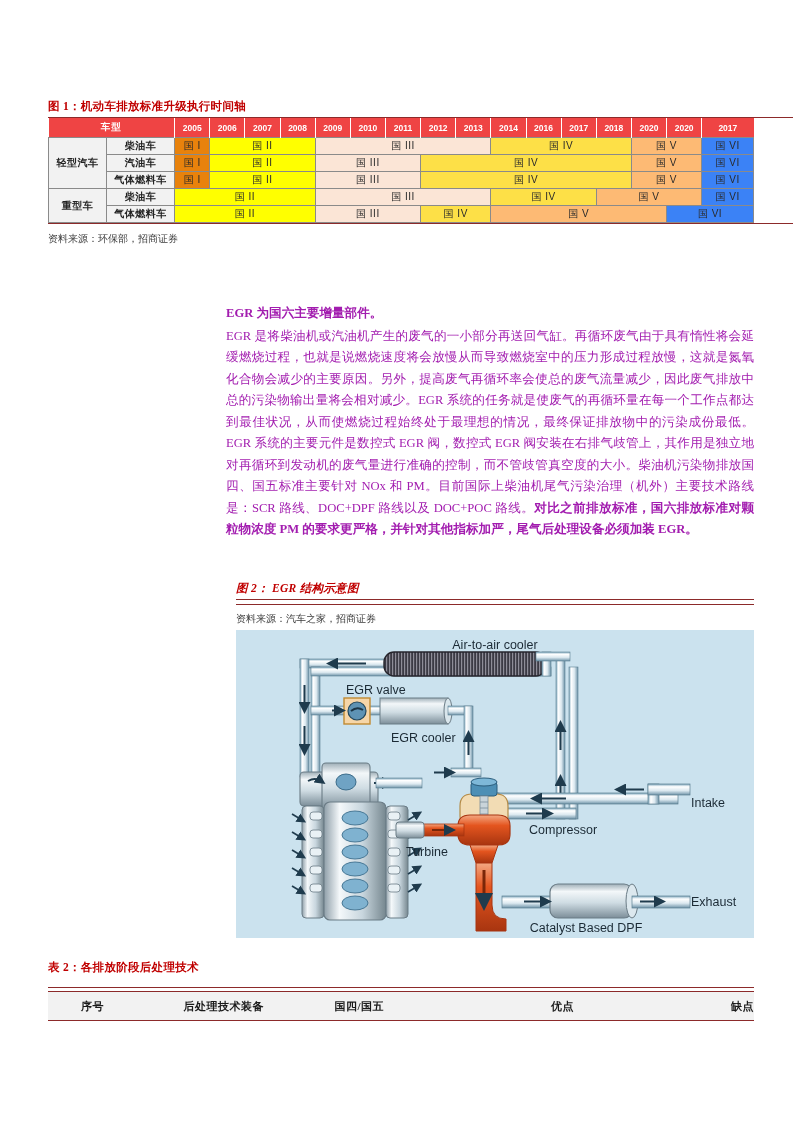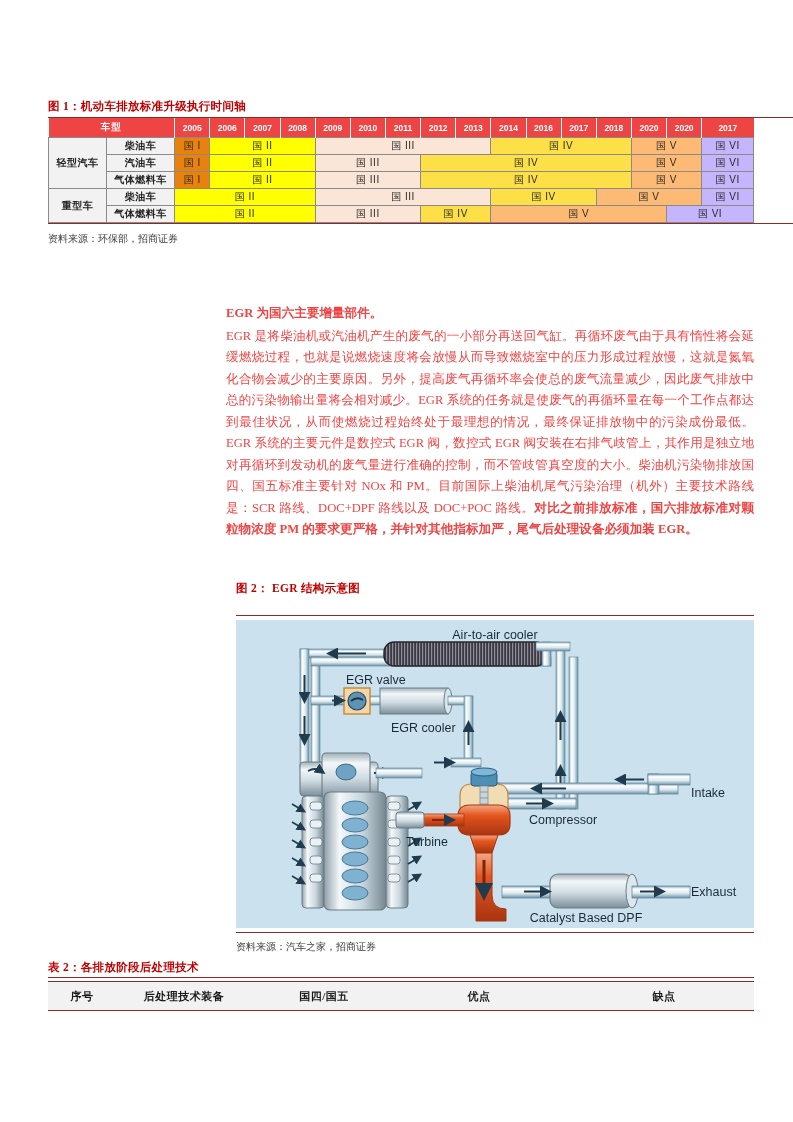--- a/index.html
+++ b/index.html
@@ -97,32 +97,32 @@
     font-size: 8px;
     font-family: "Liberation Sans", sans-serif;
     border: 1px solid #8a8a8a;
     letter-spacing: 0.5px;
   }
   .std-1 { background: #E8820C; }
   .std-2 { background: #FFFF00; }
   .std-3 { background: #FBE5D6; }
   .std-4 { background: #fde047; }
   .std-5 { background: #fdba74; }
-  .std-6 { background: #c4b5fd; }
+  .std-6 { background: #3b82f6; }
 
   
   #body-text {
     position: absolute;
     left: 226px;
     top: 303px;
     width: 528px;
     font-family: "Liberation Serif", "DejaVu Serif", serif;
     font-size: 12.6px;
     line-height: 21.5px;
-    color: #ef4444;
+    color: #a21caf;
     text-align: justify;
   }
   #body-text .lead {
     font-weight: bold;
     display: block;
     margin-bottom: 1px;
   }
   #body-text .tail {
     font-weight: bold;
   }
@@ -163,21 +163,21 @@
     margin-top: 3px;
   }
   .t2-table thead th {
     background: #F2F2F2;
     border-top: 1.2px solid #8C2A2A;
     border-bottom: 1.2px solid #8C2A2A;
     color: #1a1a1a;
     font-weight: bold;
     font-size: 11px;
     font-family: Liberation Serif, serif;
-    text-align: center;
+    text-align: right;
     padding: 4px 0 4px 0;
     height: 20px;
     letter-spacing: 0.5px;
   }
 </style>
 </head>
 <body>
 
 <div class="page">
 
@@ -283,22 +283,26 @@
       <span class="source-note">资料来源：环保部，招商证券</span>
     </div>
   </div>
 
   <div id="body-text">
     <span class="lead">EGR 为国六主要增量部件。</span><span>EGR 是将柴油机或汽油机产生的废气的一小部分再送回气缸。再循环废气由于具有惰性将会延缓燃烧过程，也就是说燃烧速度将会放慢从而导致燃烧室中的压力形成过程放慢，这就是氮氧化合物会减少的主要原因。另外，提高废气再循环率会使总的废气流量减少，因此废气排放中总的污染物输出量将会相对减少。EGR 系统的任务就是使废气的再循环量在每一个工作点都达到最佳状况，从而使燃烧过程始终处于最理想的情况，最终保证排放物中的污染成份最低。EGR 系统的主要元件是数控式 EGR 阀，数控式 EGR 阀安装在右排气歧管上，其作用是独立地对再循环到发动机的废气量进行准确的控制，而不管歧管真空度的大小。柴油机污染物排放国四、国五标准主要针对 NOx 和 PM。目前国际上柴油机尾气污染治理（机外）主要技术路线是：SCR 路线、DOC+DPF 路线以及 DOC+POC 路线。</span><span class="tail">对比之前排放标准，国六排放标准对颗粒物浓度 PM 的要求更严格，并针对其他指标加严，尾气后处理设备必须加装 EGR。</span>
   </div>
 
   <div id="fig2-wrap">
 
-    <div class="caption-rule" style="padding-bottom:19px;">
+    <div class="caption-rule" style="padding-bottom:3px;font-style:italic;">
       <span class="fig-caption">图 2：  EGR 结构示意图</span>
+    </div>
+
+    <div id="fig2-source">
+      <span class="source-note">资料来源：汽车之家，招商证券</span>
     </div>
 
     <div id="egr-figure">
       <svg width="518" height="308" viewBox="0 0 518 308" xmlns="http://www.w3.org/2000/svg">
         <defs>
           <linearGradient id="pipeH" x1="0" y1="0" x2="0" y2="1">
             <stop offset="0%" stop-color="#7FA8BE"></stop>
             <stop offset="25%" stop-color="#FFFFFF"></stop>
             <stop offset="60%" stop-color="#DCE9F0"></stop>
             <stop offset="100%" stop-color="#6E93A8"></stop>
@@ -457,28 +461,24 @@
         <text x="455" y="276" font-family="Liberation Sans, sans-serif" font-size="12.5" fill="#1b2a35">Exhaust</text>
         <text x="350" y="302" text-anchor="middle" font-family="Liberation Sans, sans-serif" font-size="12.5" fill="#1b2a35">Catalyst Based DPF</text>
         <rect x="266" y="266" width="66" height="12" fill="url(#pipeH)" stroke="#5C7F91" stroke-width="0.7"></rect>
         <rect x="314" y="254" width="82" height="34" rx="8" fill="url(#metal)" stroke="#6B7C86" stroke-width="1.2"></rect>
         <ellipse cx="396" cy="271" rx="6" ry="17" fill="#DCE8EE" stroke="#6B7C86" stroke-width="1"></ellipse>
         <rect x="396" y="266" width="58" height="12" fill="url(#pipeH)" stroke="#5C7F91" stroke-width="0.7"></rect>
         <line x1="288" y1="271.5" x2="310" y2="271.5" stroke="#1F3B4D" stroke-width="2" marker-end="url(#ar)"></line>
         <line x1="404" y1="271.5" x2="424" y2="271.5" stroke="#1F3B4D" stroke-width="2" marker-end="url(#ar)"></line>
       </svg>
     </div>
-
-    <div id="fig2-source">
-      <span class="source-note">资料来源：汽车之家，招商证券</span>
-    </div>
   </div>
 
   <div id="tab2-wrap">
-    <div class="caption-rule" style="padding-bottom:2px;">
+    <div class="caption-rule" style="padding-bottom:12px;">
       <span class="fig-caption">表 2：各排放阶段后处理技术</span>
     </div>
     <table class="t2-table">
       <colgroup>
         <col style="width:56px">
           <col style="width:160px">
           <col style="width:120px">
           <col style="width:190px">
           <col style="width:180px">
       </colgroup>

